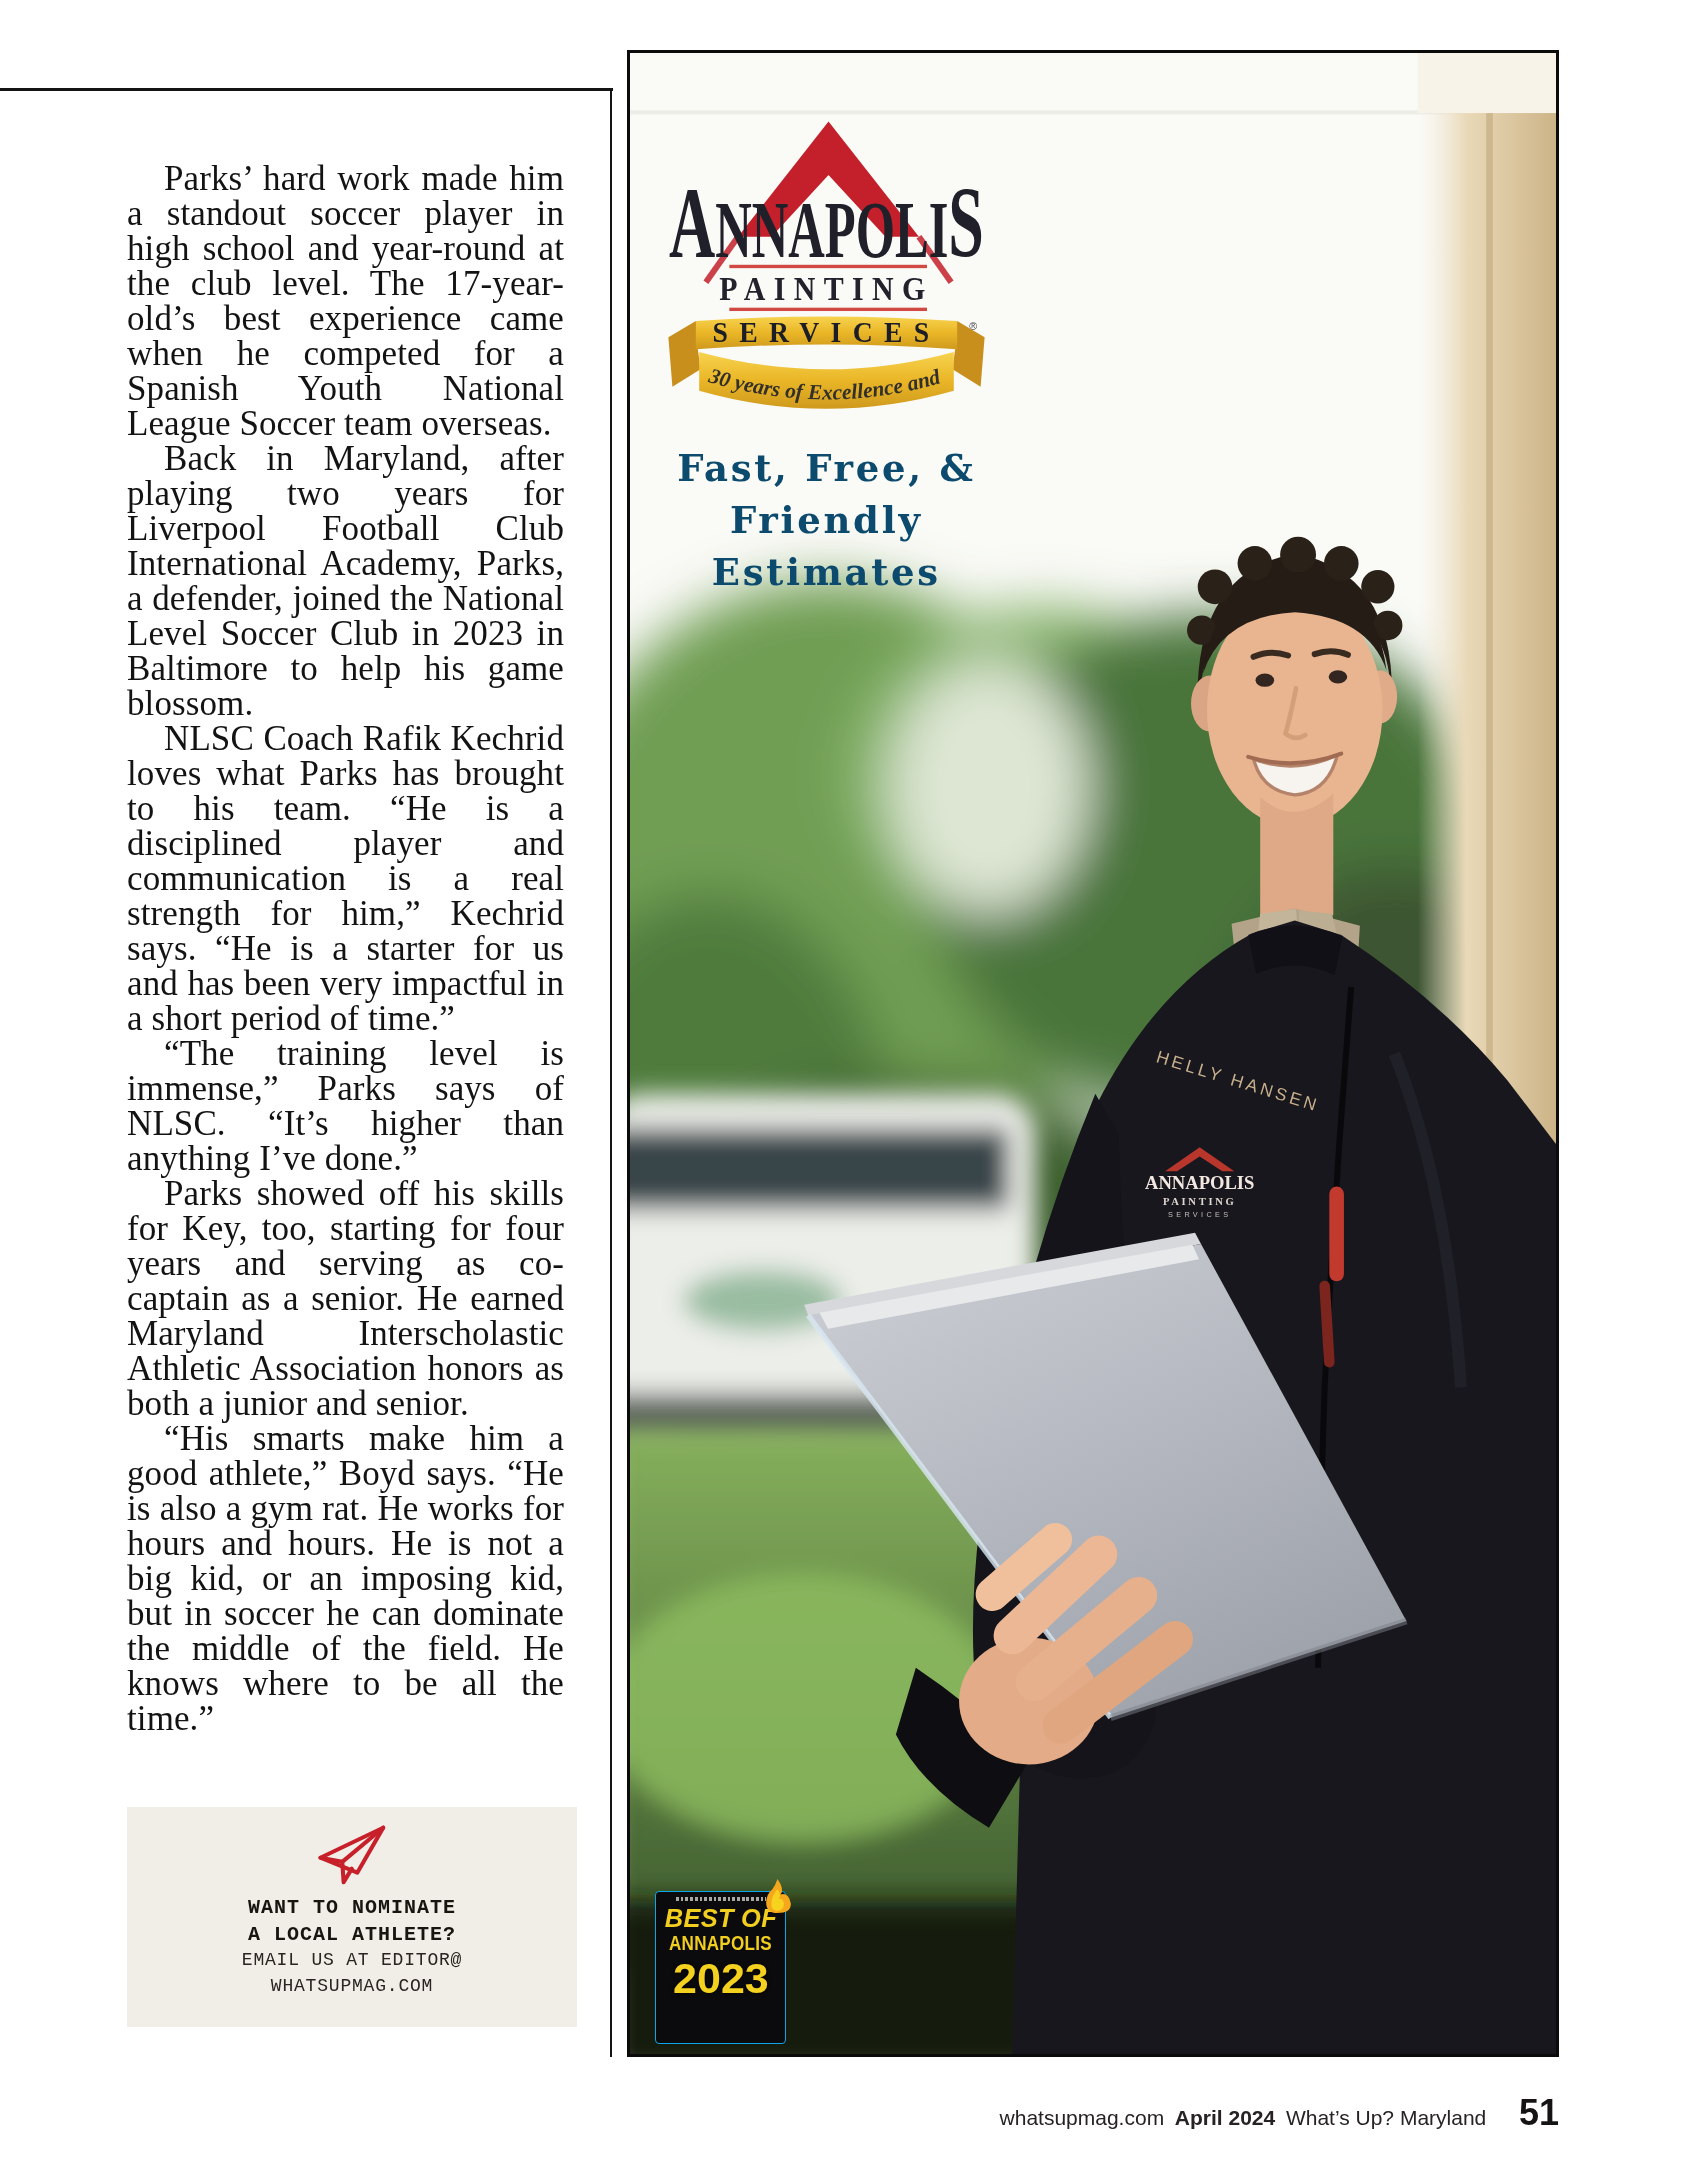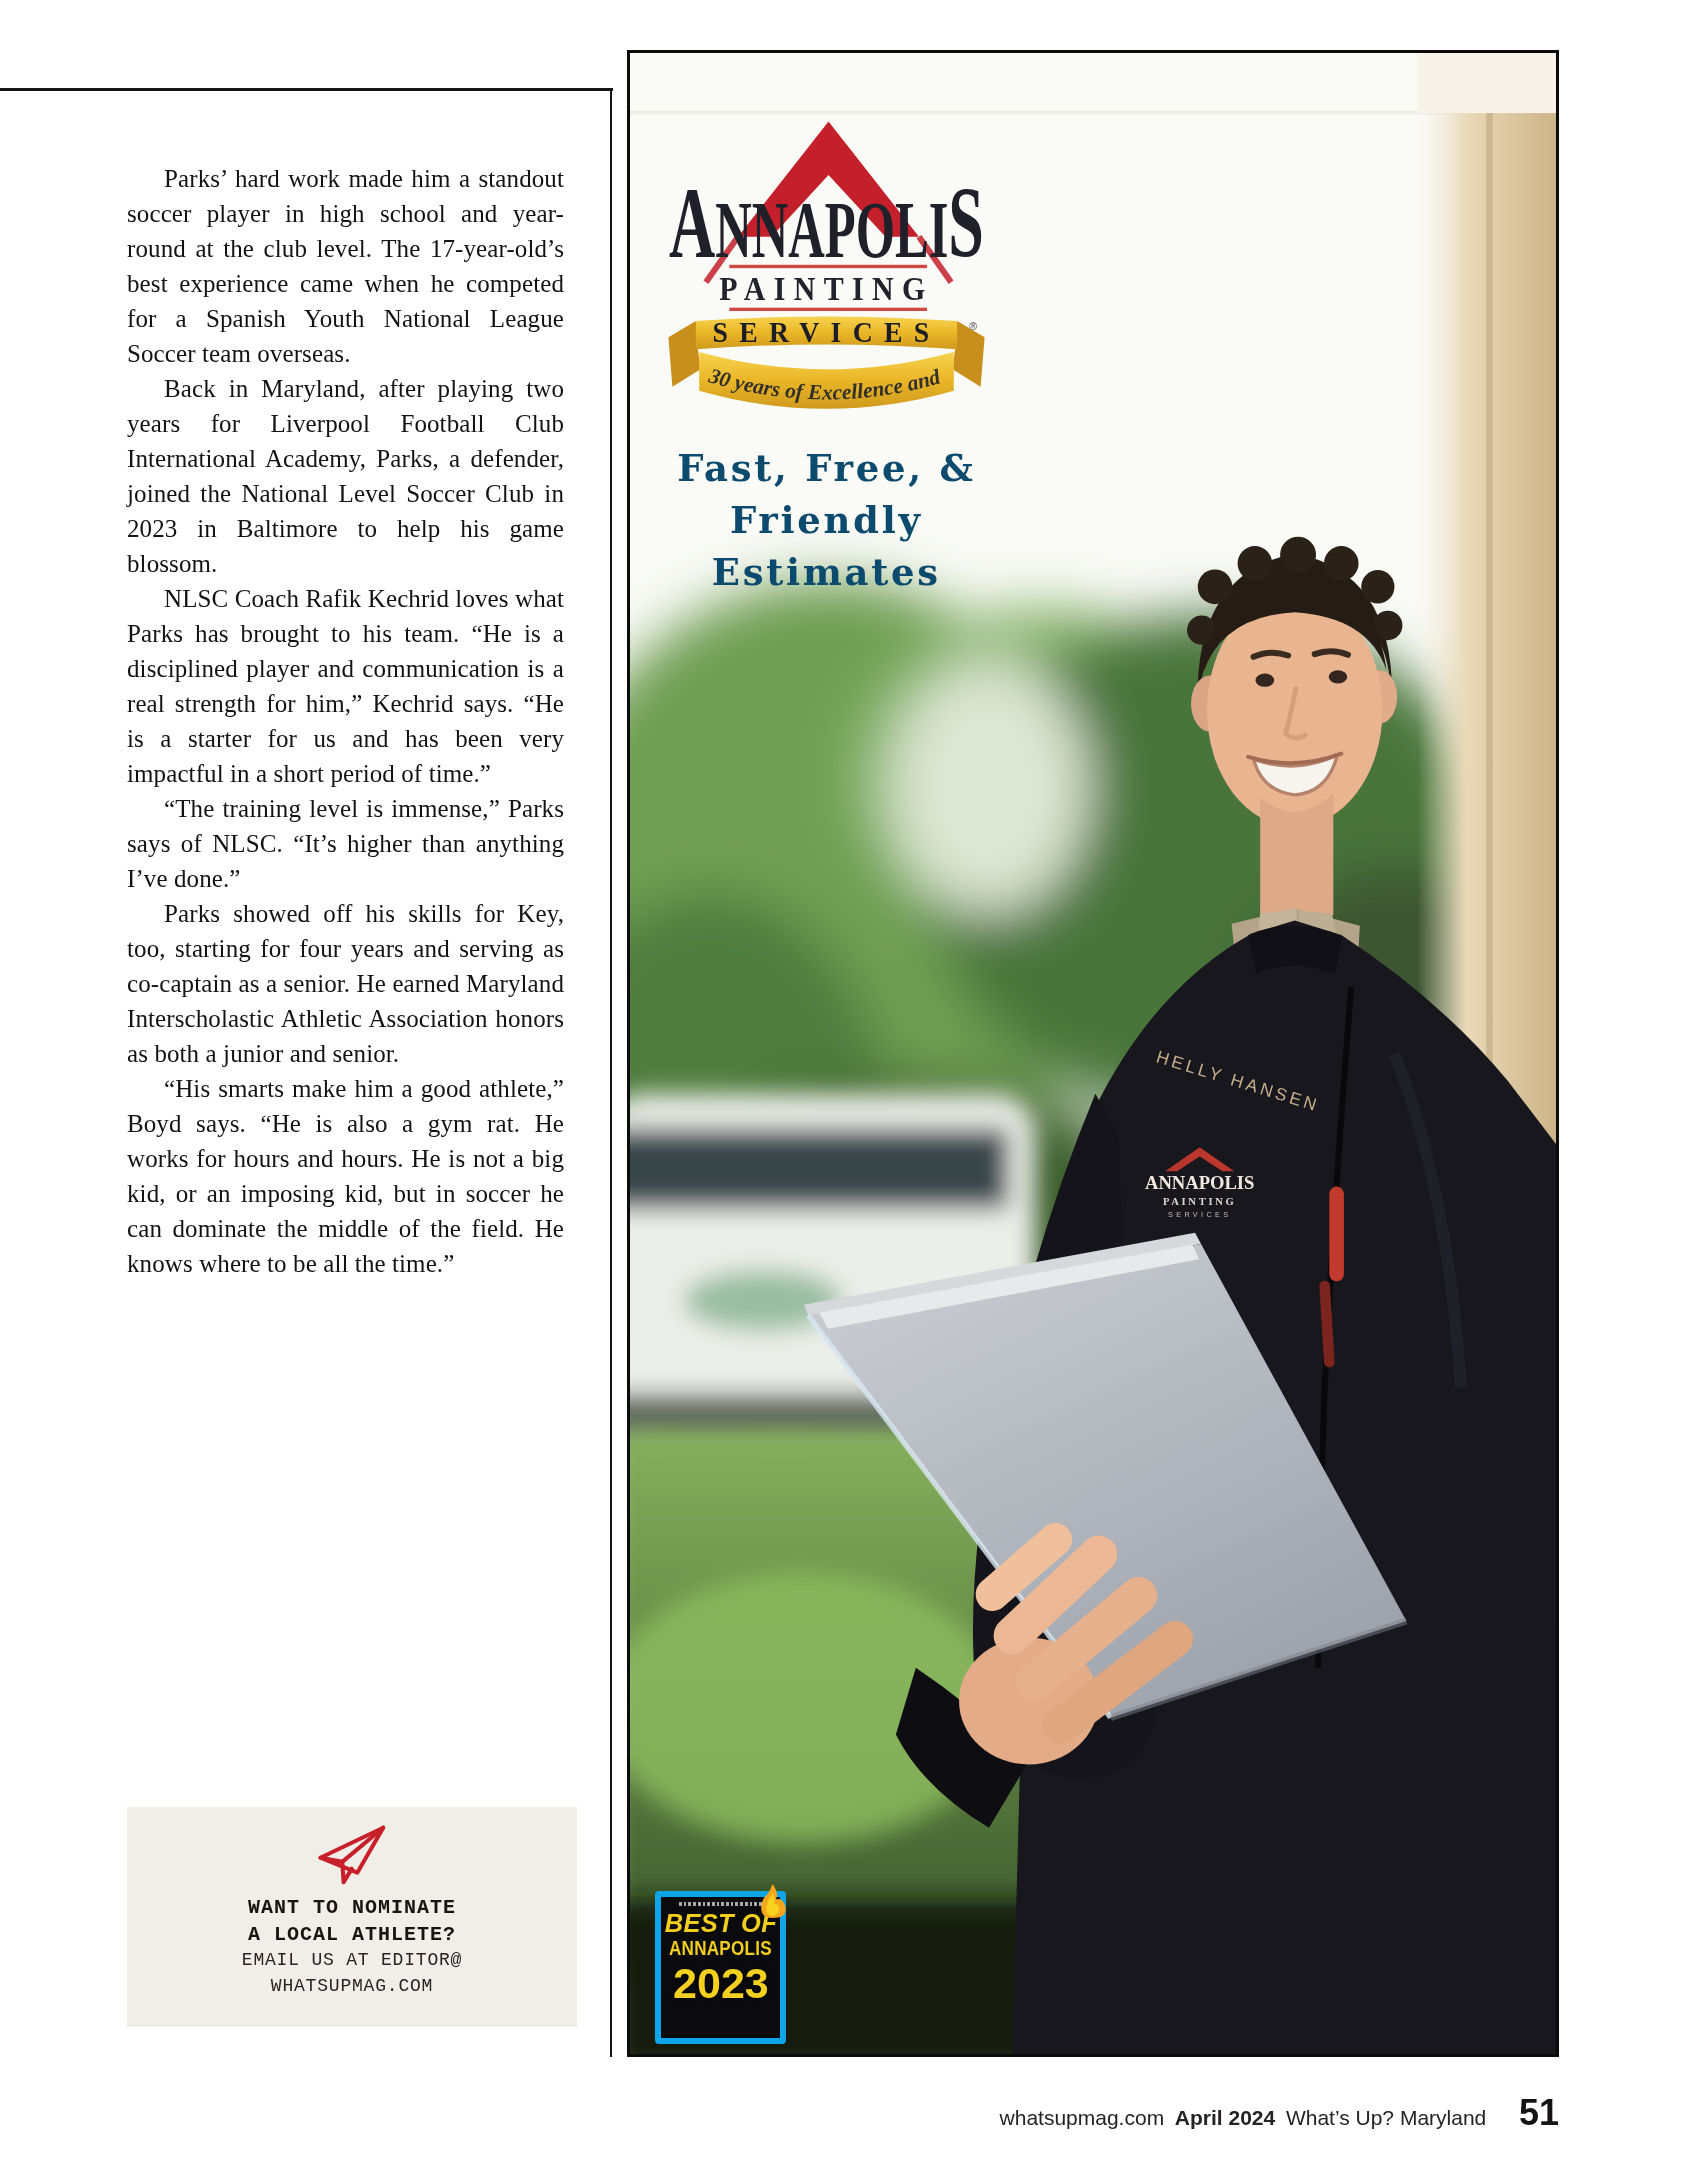--- a/index.html
+++ b/index.html
@@ -3,42 +3,42 @@
 <meta charset="utf-8">
 <style>
   html,body{margin:0;padding:0;background:#ffffff;}
   .page{position:relative;width:1681px;height:2183px;background:#ffffff;overflow:hidden;
         font-family:"Liberation Serif",serif;}
   
   .top-rule{position:absolute;left:0;top:88px;width:613px;height:2.7px;background:#141414;}
   .col-divider{position:absolute;left:610px;top:88px;width:2px;height:1969px;background:#141414;}
   
   .article{position:absolute;left:127px;top:161px;width:437px;color:#131313;}
-  .article p{margin:0;font-size:25px;line-height:35px;text-align:justify;text-indent:37px;
+  .article p{margin:0;font-size:35px;line-height:35px;text-align:justify;text-indent:37px;
              letter-spacing:0.1px;}
   
   .nominate{position:absolute;left:127px;top:1807px;width:450px;height:220px;background:#f1ede7;
             display:flex;flex-direction:column;align-items:center;box-sizing:border-box;padding-top:14.7px;
             font-family:Liberation Mono, monospace;text-align:center;}
   .nominate .plane{width:75px;height:66px;margin-bottom:6.7px;}
   .nom-h{font-size:20px;font-weight:800;letter-spacing:1px;color:#181410;line-height:27px;}
   .nom-b{font-size:18px;font-weight:400;letter-spacing:0.8px;color:#2a2520;line-height:25.4px;}
   
   .ad{position:absolute;left:627px;top:50px;width:932px;height:2007px;border:3.3px solid #0b0b0b;
       box-sizing:border-box;background:#fafaf7;overflow:hidden;}
   .photo{position:absolute;left:0;top:0;width:100%;height:100%;}
   
   .logo{position:absolute;left:29px;top:63px;width:335px;height:315px;}
   
   .tagline{position:absolute;left:-4.7px;top:389px;width:402px;text-align:center;
            font-family:"DejaVu Serif",serif;font-weight:600;color:#0c4a6e;
            font-size:37px;line-height:52px;letter-spacing:2.7px;}
   
   .badge{position:absolute;left:25.4px;top:1838px;width:131px;height:153px;background:#0b0b0d;
-         border:6px solid #0ea5e9;border-radius:4px;box-sizing:border-box;text-align:center;
+         border:1px solid #0ea5e9;border-radius:4px;box-sizing:border-box;text-align:center;
          font-family:"Liberation Sans",sans-serif;color:#f2ce1f;display:flex;flex-direction:column;
          align-items:center;padding-top:5.4px;}
   .badge .tinyline{width:70%;height:3.3px;margin-bottom:4px;
          background:repeating-linear-gradient(90deg,#cfcfc9 0 2.7px,transparent 2.7px 4.7px);opacity:.8;}
   .badge .b1{font-size:25.4px;font-weight:900;font-style:italic;letter-spacing:0.3px;line-height:27px;}
   .badge .b2{font-size:19.4px;font-weight:800;letter-spacing:0.3px;line-height:23px;transform:scaleX(.88);}
   .badge .b3{font-size:43px;font-weight:900;line-height:47px;color:#f4d01f;
              text-shadow:0 0 4px rgba(0,0,0,.9);}
   .badge .flame{position:absolute;top:-13.4px;right:-8px;width:31px;height:35px;}
   

